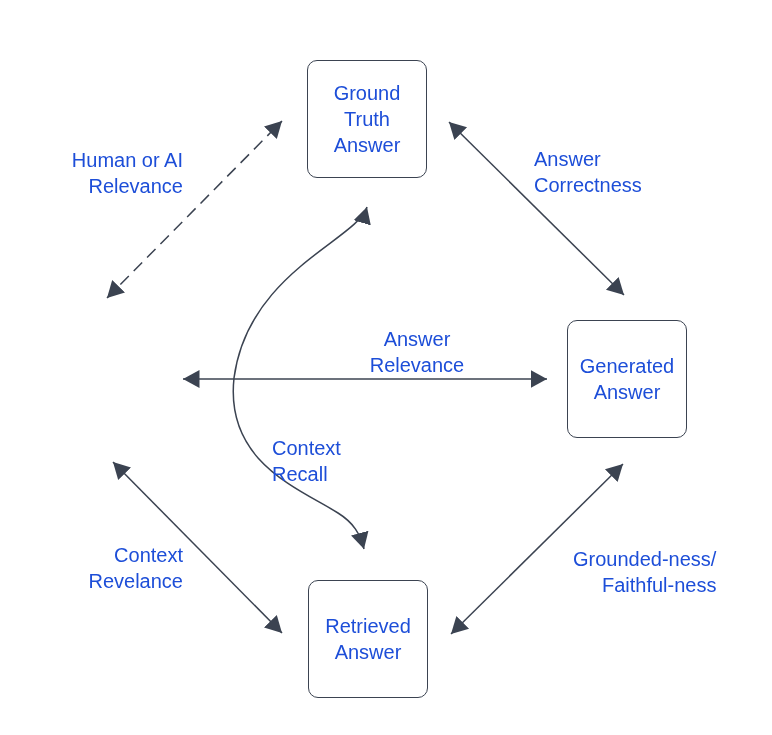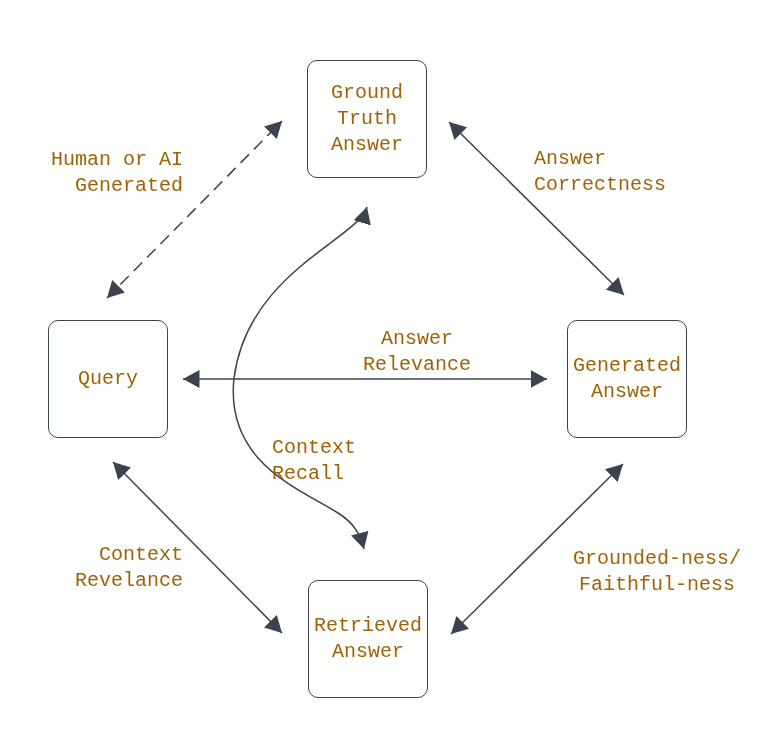--- a/index.html
+++ b/index.html
@@ -1,22 +1,22 @@
 <!DOCTYPE html>
 <html><head>
 <meta charset="utf-8">
 <style>
   html, body { margin: 0; padding: 0; background: #ffffff; }
   #canvas {
     position: relative;
     width: 772px;
     height: 735px;
     background: #ffffff;
-    font-family: Liberation Mono, monospace;
-    color: #a16207;
+    font-family: Liberation Sans, sans-serif;
+    color: #1d4ed8;
     overflow: hidden;
   }
   #edges-svg {
     position: absolute;
     left: 0; top: 0;
     width: 772px; height: 735px;
   }
   .node {
     position: absolute;
     width: 120px;
@@ -42,21 +42,21 @@
   #node-ground-truth { left: 307px; top: 60px; }
   #node-query        { left: 48px;  top: 320px; }
   #node-generated    { left: 567px; top: 320px; }
   #node-retrieved    { left: 308px; top: 580px; }
 
   #label-human-ai           { right: 589px; top: 147px; text-align: right; }
   #label-answer-correctness { left: 534px;  top: 146px; text-align: left; }
   #label-answer-relevance   { left: 317px;  top: 326px; width: 200px; text-align: center; }
   #label-context-recall     { left: 272px;  top: 435px; text-align: left; }
   #label-context-relevance  { right: 589px; top: 542px; text-align: right; }
-  #label-groundedness       { left: 573px;  top: 546px; text-align: center; }
+  #label-groundedness       { left: 573px;  top: 546px; text-align: right; }
 
   .connector { stroke: #3b4351; stroke-width: 1.5; fill: none; }
 </style>
 </head>
 <body>
 
 <div id="canvas">
 
   <svg id="edges-svg" viewBox="0 0 772 735" xmlns="http://www.w3.org/2000/svg">
     <defs>
@@ -75,30 +75,29 @@
 
     <line class="connector" x1="113" y1="462" x2="282" y2="633" marker-start="url(#arrow)" marker-end="url(#arrow)"></line>
 
     <line class="connector" x1="451" y1="634" x2="623" y2="464" marker-start="url(#arrow)" marker-end="url(#arrow)"></line>
   </svg>
 
   <div class="node" id="node-ground-truth">Ground
 Truth
 Answer</div>
 
-  <div class="node" id="node-query">Query</div>
 
   <div class="node" id="node-generated">Generated
 Answer</div>
 
   <div class="node" id="node-retrieved">Retrieved
 Answer</div>
 
   <div class="edge-label" id="label-human-ai">Human or AI
-Generated</div>
+Relevance</div>
 
   <div class="edge-label" id="label-answer-correctness">Answer
 Correctness</div>
 
   <div class="edge-label" id="label-answer-relevance">Answer
 Relevance</div>
 
   <div class="edge-label" id="label-context-recall">Context
 Recall</div>
 

